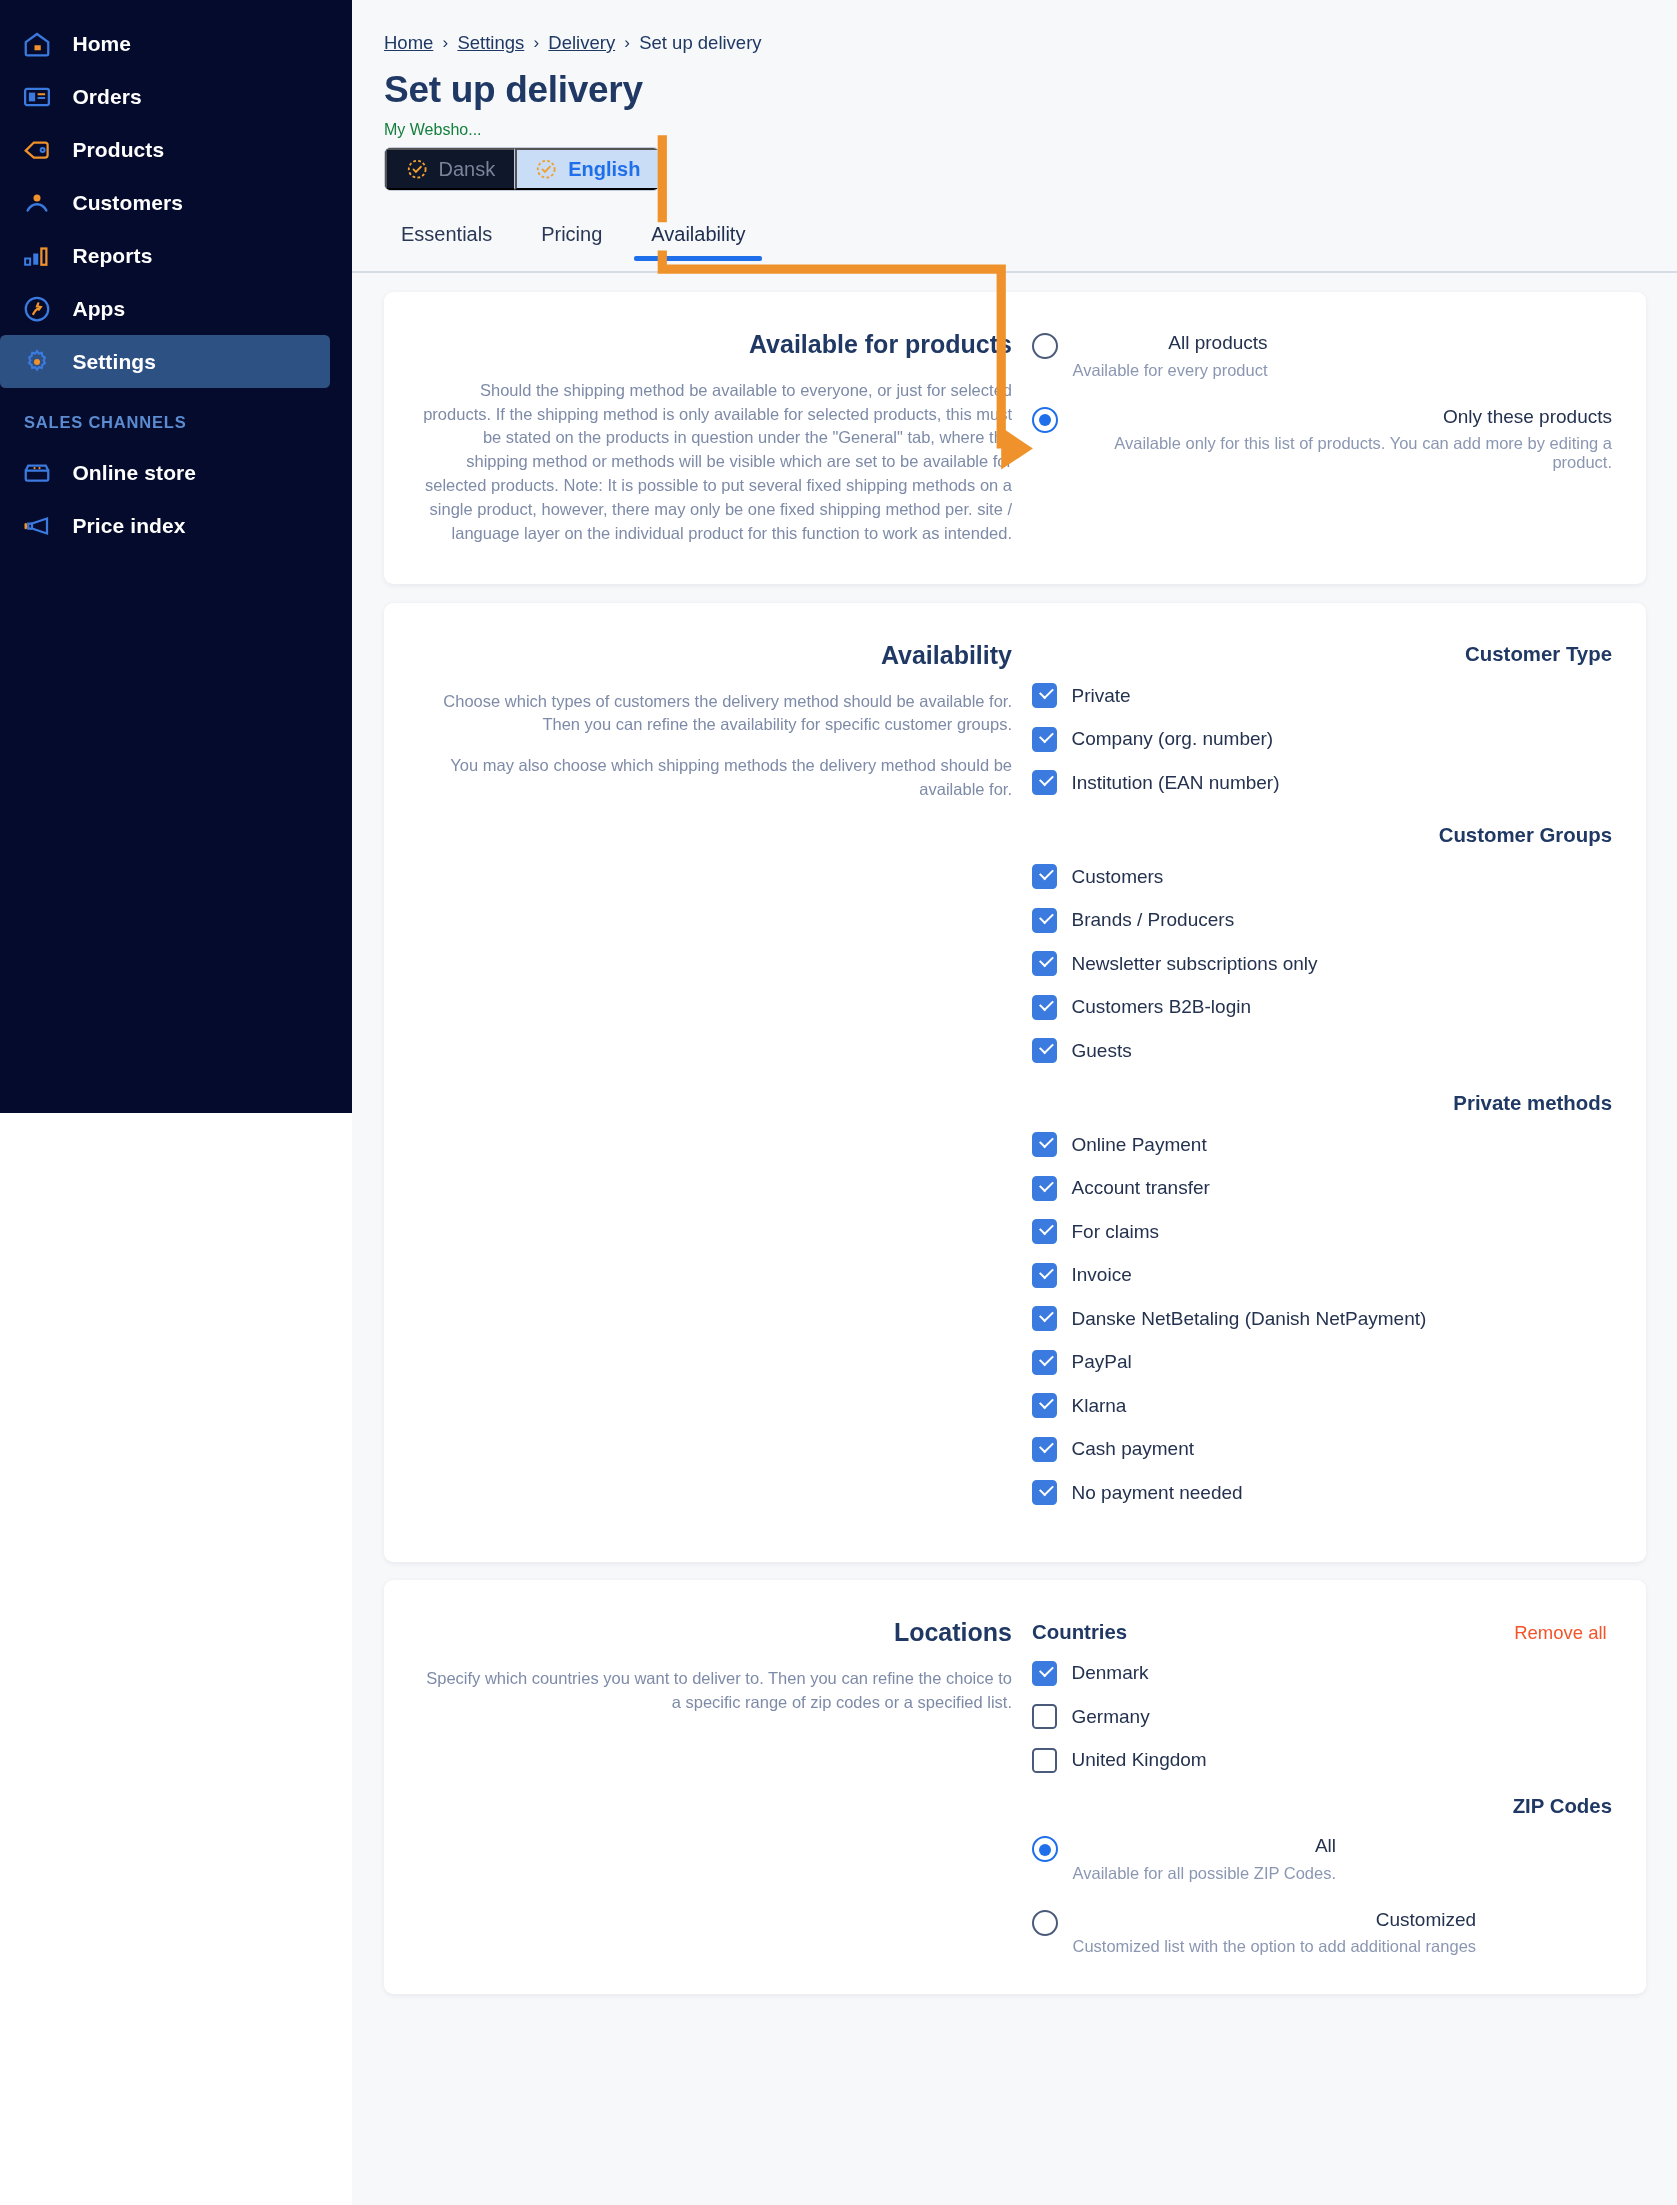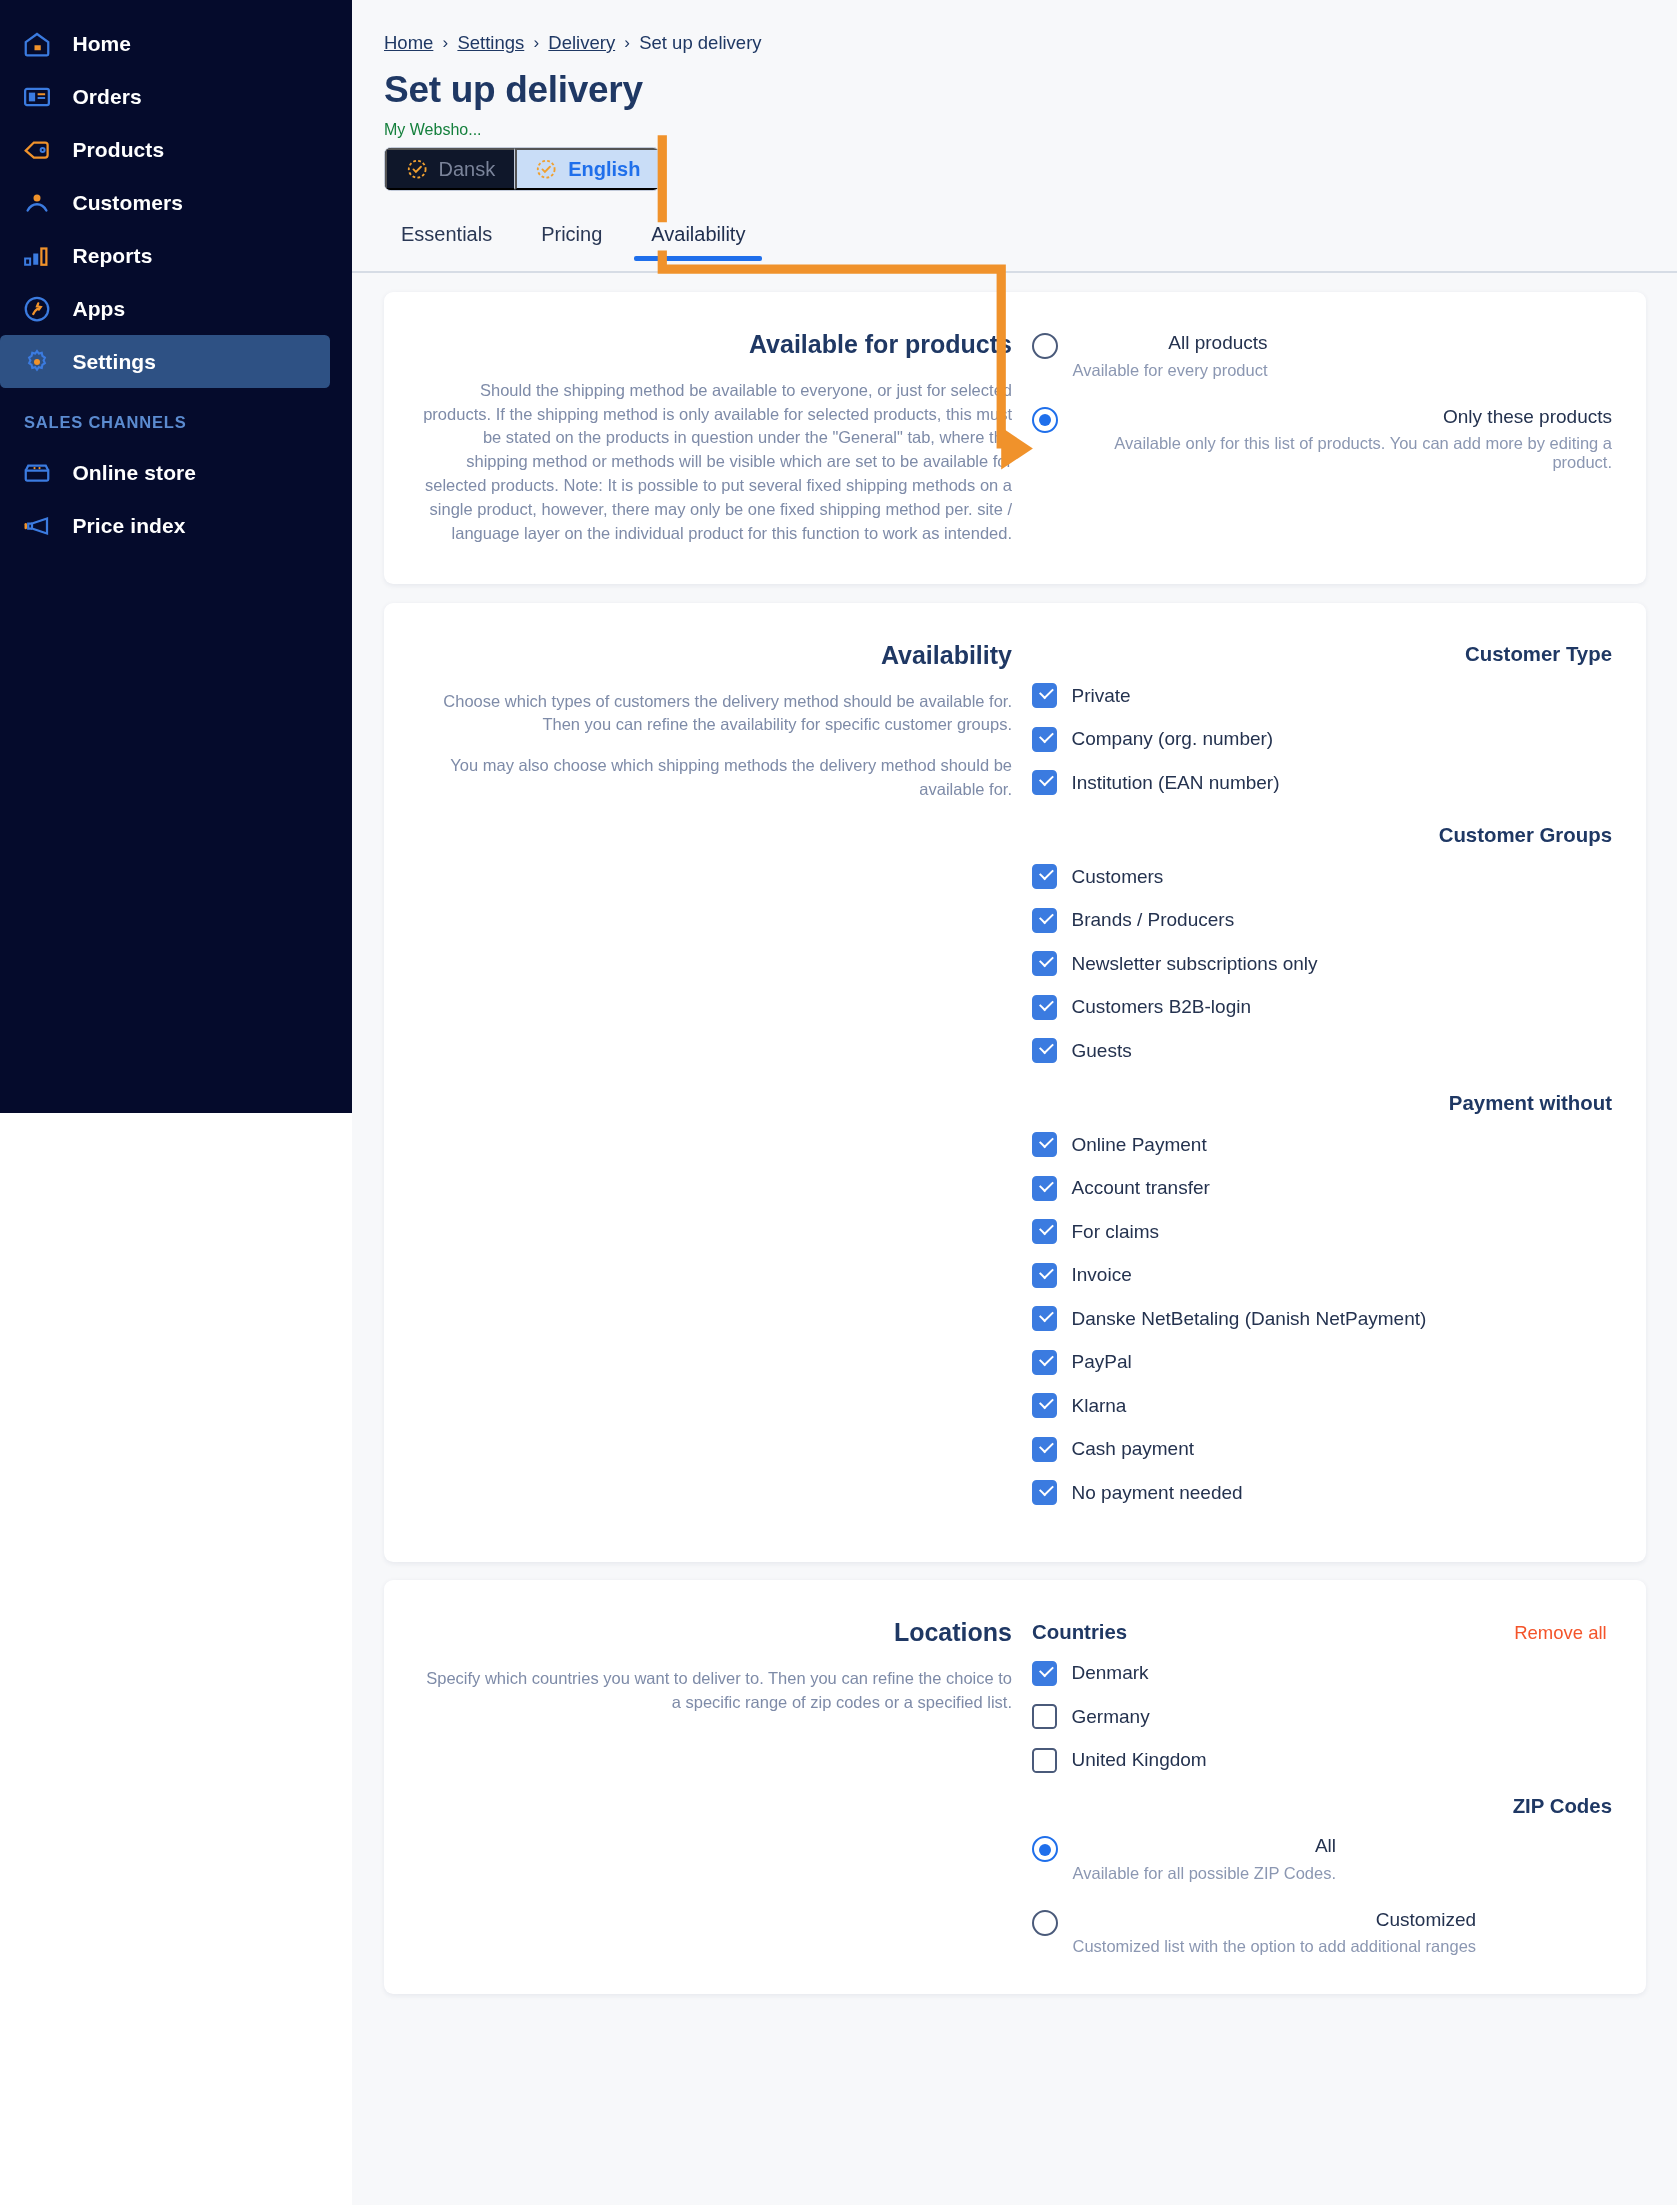--- a/index.html
+++ b/index.html
@@ -398,21 +398,21 @@
         </div>
         <div class="cb-row">
           <span class="cb checked"></span>
           <span class="cb-label">Customers B2B-login</span>
         </div>
         <div class="cb-row">
           <span class="cb checked"></span>
           <span class="cb-label">Guests</span>
         </div>
 
-        <div class="grp-head spaced">Payment without</div>
+        <div class="grp-head spaced">Private methods</div>
         <div class="cb-row">
           <span class="cb checked"></span>
           <span class="cb-label">Online Payment</span>
         </div>
         <div class="cb-row">
           <span class="cb checked"></span>
           <span class="cb-label">Account transfer</span>
         </div>
         <div class="cb-row">
           <span class="cb checked"></span>

